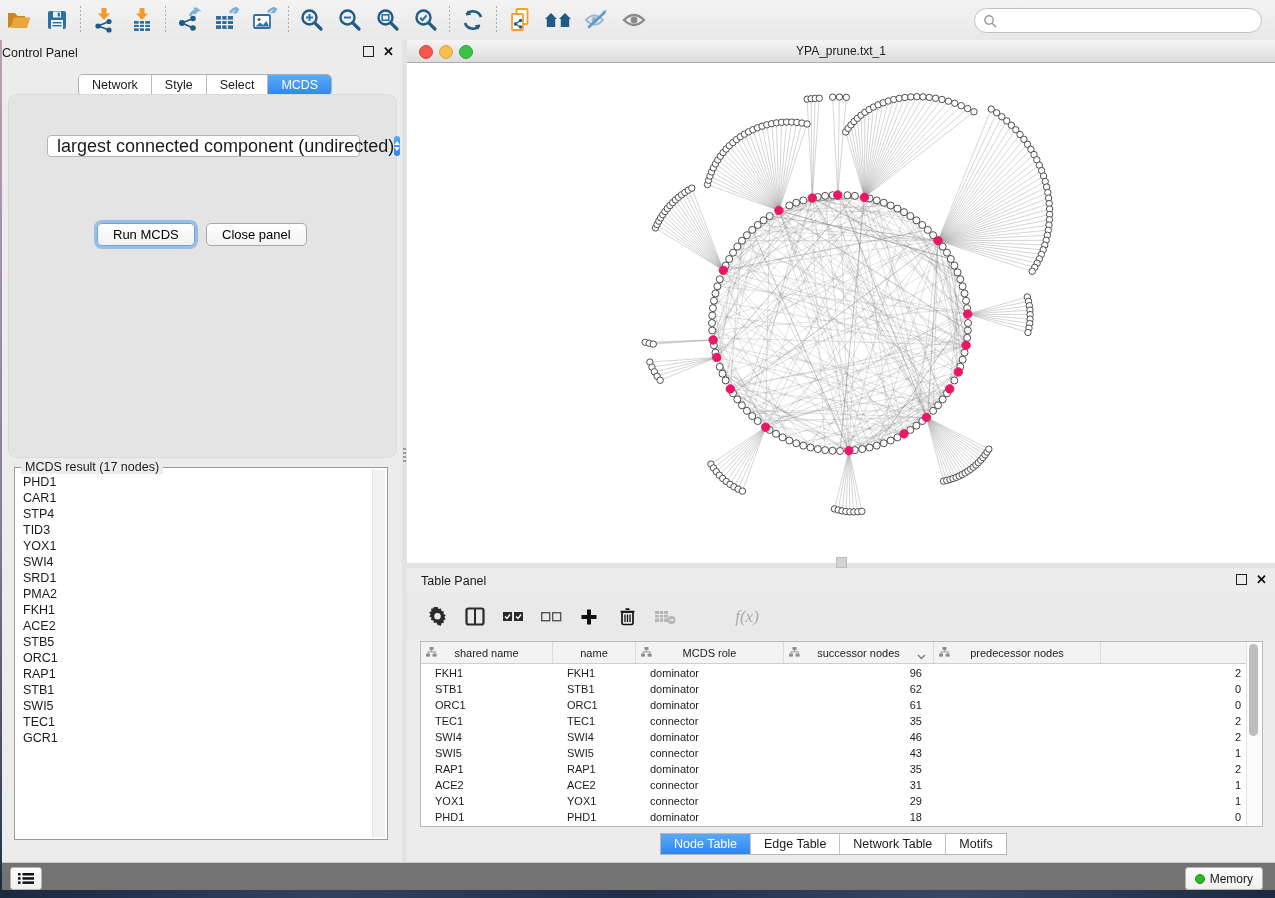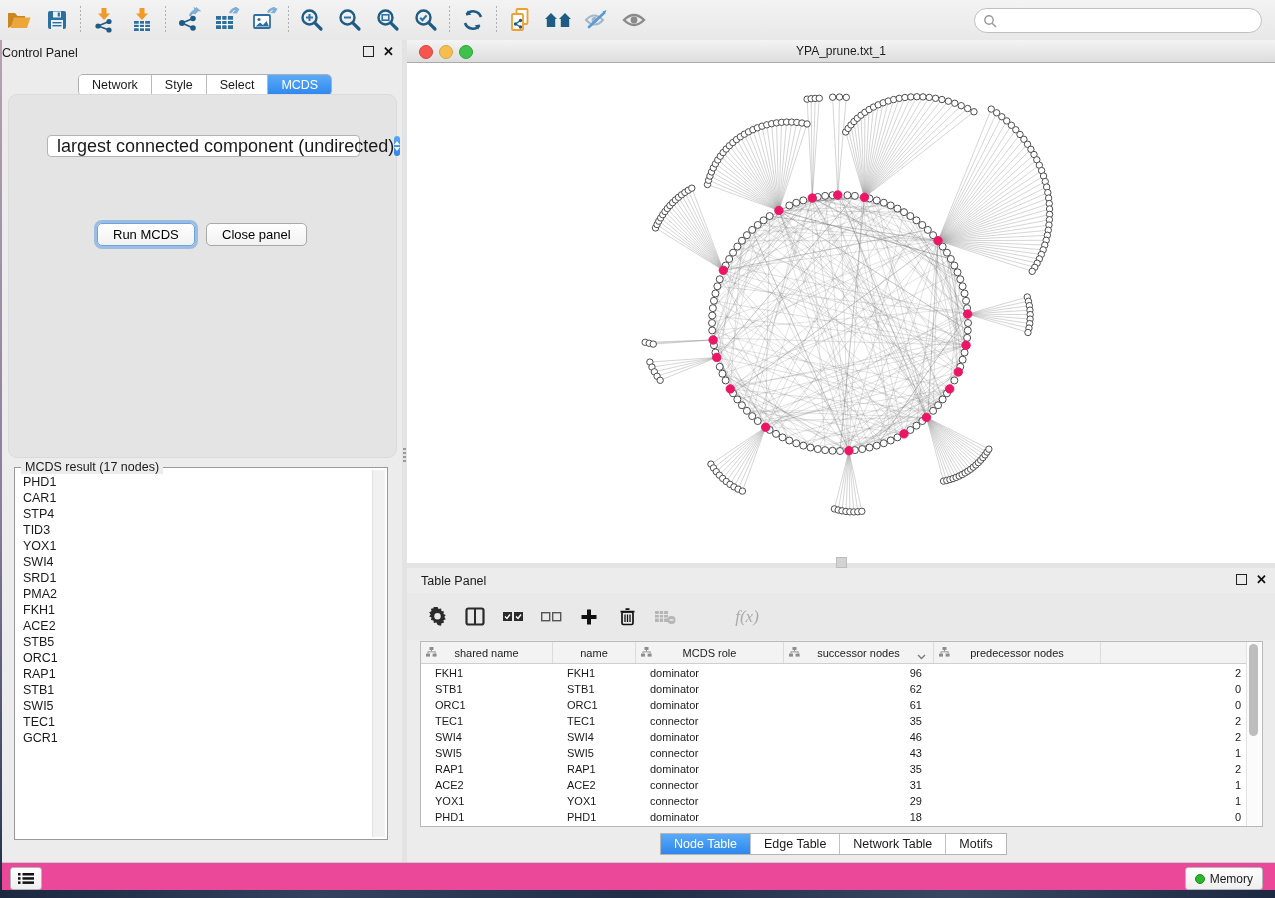--- a/index.html
+++ b/index.html
@@ -90,21 +90,21 @@
   .tscroll{position:absolute;right:0;top:0;bottom:0;width:15px;background:#FBFBFB;border-left:1px solid #E3E3E3;}
   .tthumb{position:absolute;left:2px;top:2px;width:9px;height:92px;background:#BDBDBD;border-radius:5px;cursor:pointer;}
 
   .btab-group{position:absolute;left:253px;top:265px;display:flex;border:1px solid #B5B5B5;
     border-radius:0;overflow:hidden;background:#fff;}
   .btab{padding:3px 13px;font-size:12.5px;background:#fff;border-right:1px solid #C2C2C2;cursor:pointer;}
   .btab:last-child{border-right:none;}
   .btab.active{background:linear-gradient(#58AAF8,#2F87EE);color:#fff;}
 
   
-  .status-bar{left:0;top:862px;width:1275px;height:36px;background:#ec4899;border-top:1px solid #C9C9C9;box-sizing:border-box;}
+  .status-bar{left:0;top:862px;width:1275px;height:36px;background:#737373;border-top:1px solid #C9C9C9;box-sizing:border-box;}
   .sb-btn{position:absolute;left:10px;top:4px;width:30px;height:21px;background:linear-gradient(#FDFDFD,#EFEFEF);
     border:1px solid #B6B6B6;border-radius:3px;display:flex;align-items:center;justify-content:center;cursor:pointer;}
   .mem-btn{position:absolute;right:12px;top:4px;height:21px;background:linear-gradient(#FDFDFD,#EFEFEF);
     border:1px solid #B6B6B6;border-radius:3px;display:flex;align-items:center;gap:5px;
     padding:0 9px;font-size:12px;cursor:pointer;}
   .mem-dot{width:10px;height:10px;border-radius:50%;background:#2DB52D;border:1px solid #1E8C1E;box-sizing:border-box;}
   .wallpaper{left:0;top:890px;width:1275px;height:8px;
     background:linear-gradient(90deg,#1c2840,#33415f 25%,#222e48 50%,#3a4763 75%,#1d2942);}
   .edge-left{left:0;top:40px;width:2px;height:850px;
     background:linear-gradient(#b7a2b4,#8a7d9a 55%,#35405c 92%,#1d2942);}

